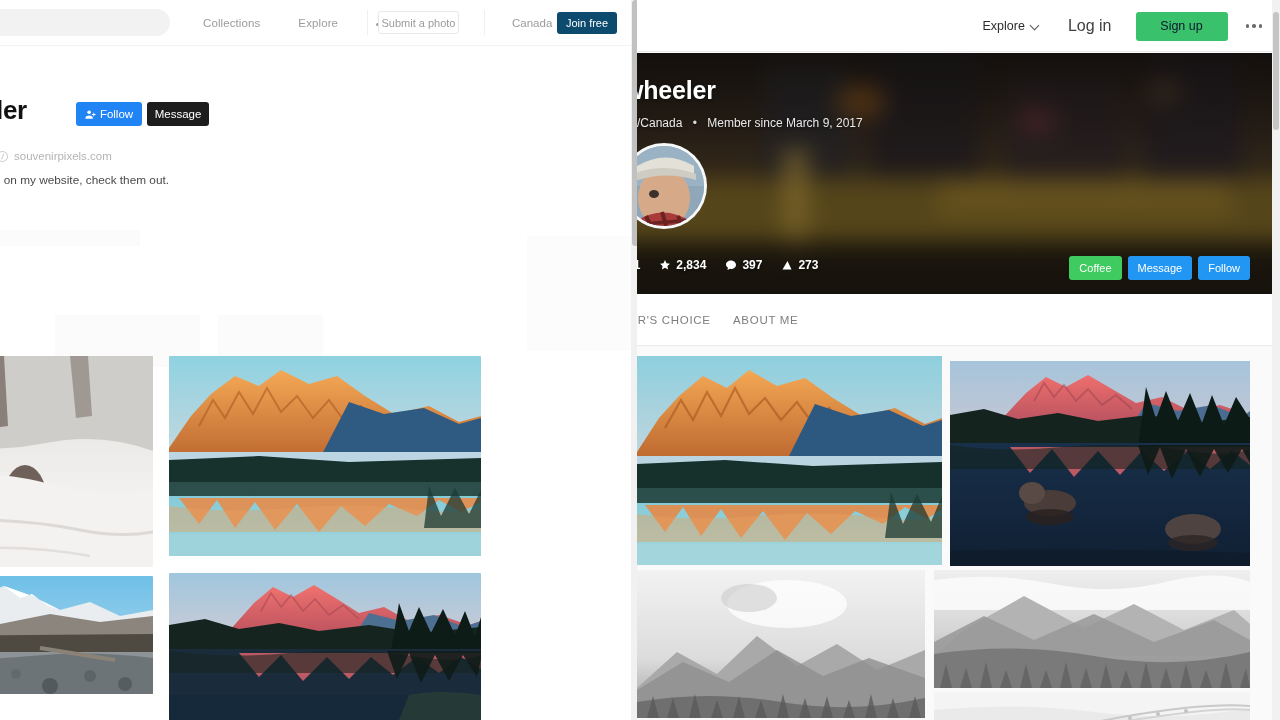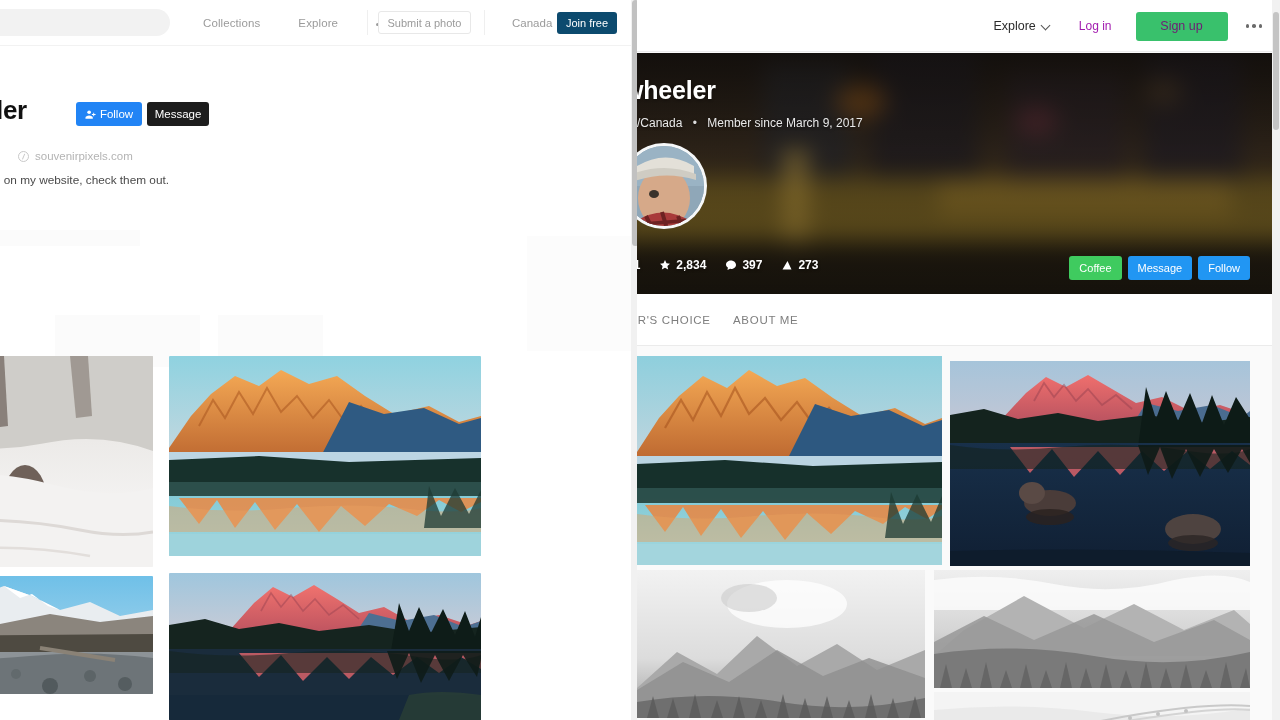--- a/index.html
+++ b/index.html
@@ -35,21 +35,21 @@
   }
   .l-nav a {
     font-size: 11.5px; color: #9b9b9b; text-decoration: none; letter-spacing: .1px;
   }
   .l-dots { display: flex; gap: 2.5px; align-items: center; padding-top: 2px; }
   .l-dots i { width: 3px; height: 3px; border-radius: 50%; background: #9b9b9b; display: block; }
   .l-divider {
     position: absolute; left: 367px; top: 10px; width: 1px; height: 25px; background: #efefef;
   }
   .l-submit {
-    position: absolute; left: 378px; top: 11px; width: 93px; height: 23px;
+    position: absolute; left: 378px; top: 11px; width: 81px; height: 23px;
     border: 1px solid #e8e8e8; border-radius: 3px; background: #fff;
     font-size: 11px; color: #9b9b9b; display: flex; align-items: center; justify-content: center;
   }
   .l-divider2 {
     position: absolute; left: 484px; top: 10px; width: 1px; height: 25px; background: #efefef;
   }
   .l-login {
     position: absolute; left: 512px; top: 0; height: 46px; display: flex; align-items: center;
     font-size: 11.5px; color: #9b9b9b; text-decoration: none;
   }
@@ -70,21 +70,21 @@
     background: #2184f5; border-radius: 3px; display: flex; align-items: center;
     justify-content: center; gap: 4px; color: #fff; font-size: 11.5px;
   }
   .l-follow svg { width: 11px; height: 11px; fill: #fff; display: block; }
   .l-message {
     position: absolute; left: 147px; top: 7px; width: 62px; height: 24px;
     background: #1d1d1d; border-radius: 3px; color: #fff; font-size: 11.5px;
     display: flex; align-items: center; justify-content: center;
   }
   .l-site {
-    position: absolute; left: 0; top: 55px; display: flex; align-items: center; gap: 6px; padding-left: 21px;
+    position: absolute; left: 0; top: 55px; display: flex; align-items: center; gap: 6px;
   }
   .l-site .linkico {
     width: 11px; height: 11px; border-radius: 50%; border: 1.3px solid #c9c9c9;
     position: relative; flex: none; margin-left: -3px;
   }
   .l-site .linkico::after {
     content: ""; position: absolute; left: 4px; top: 2px; width: 2px; height: 6px;
     border-left: 1.3px solid #c9c9c9; transform: rotate(22deg);
   }
   .l-site span { font-size: 11.5px; color: #b4b4b4; }
@@ -126,23 +126,23 @@
   .r-explore {
     display: flex; align-items: center; gap: 6px; font-size: 12.5px; color: #2c2c2c;
     padding: 0 14px;
   }
   .chev { width: 9px; height: 9px; position: relative; display: block; }
   .chev::after {
     content: ""; position: absolute; left: 0; top: 0px; width: 6px; height: 6px;
     border-right: 1.4px solid #555; border-bottom: 1.4px solid #555;
     transform: rotate(45deg);
   }
-  .r-login { font-size: 12px; color: #a21caf; padding: 0 14px; }
+  .r-login { font-size: 16px; color: #404040; padding: 0 14px; }
   .r-signup {
-    width: 92px; height: 29px; background: #39c16c; border-radius: 3px; color: #701a75;
+    width: 92px; height: 29px; background: #39c16c; border-radius: 3px; color: #0f172a;
     font-size: 12.5px; display: flex; align-items: center; justify-content: center;
     margin: 0 10px;
   }
   .r-dots { display: flex; gap: 3px; padding: 0 8px; }
   .r-dots i { width: 3.5px; height: 3.5px; border-radius: 50%; background: #6b6b6b; display: block; }
 
   
   .r-hero {
     position: absolute; left: 0; top: 53px; width: 643px; height: 241px;
     overflow: hidden; background: #241c14;

